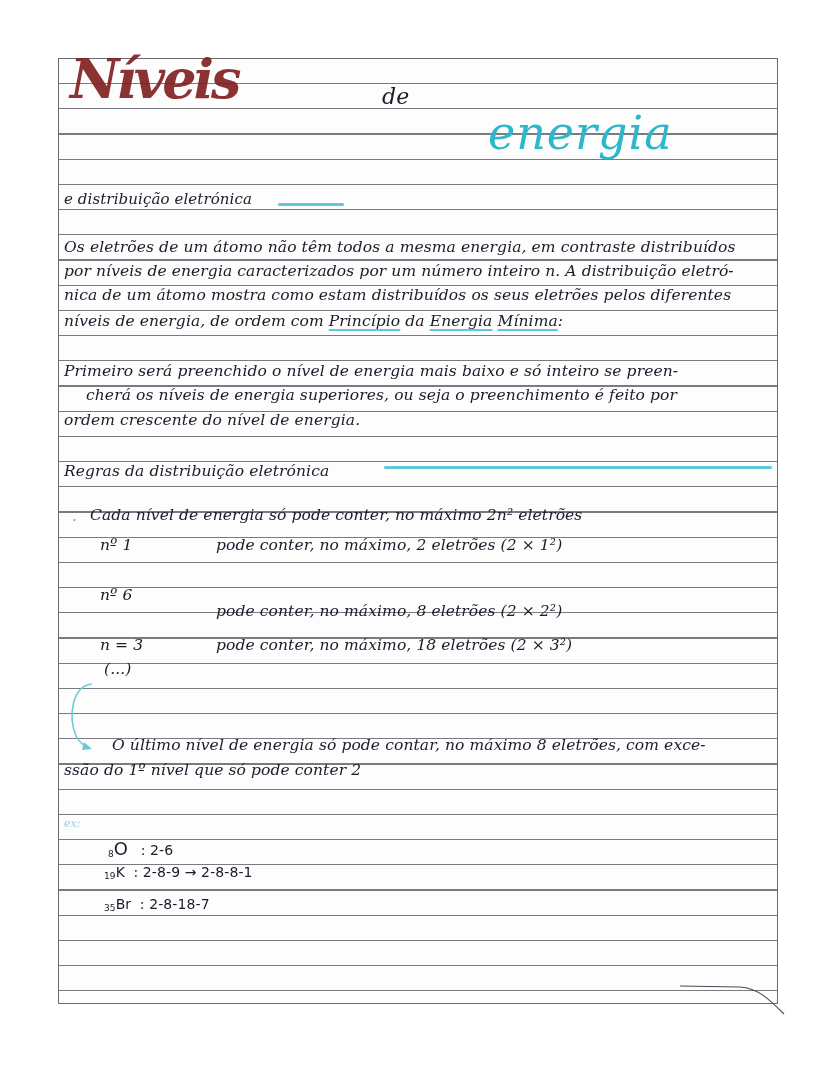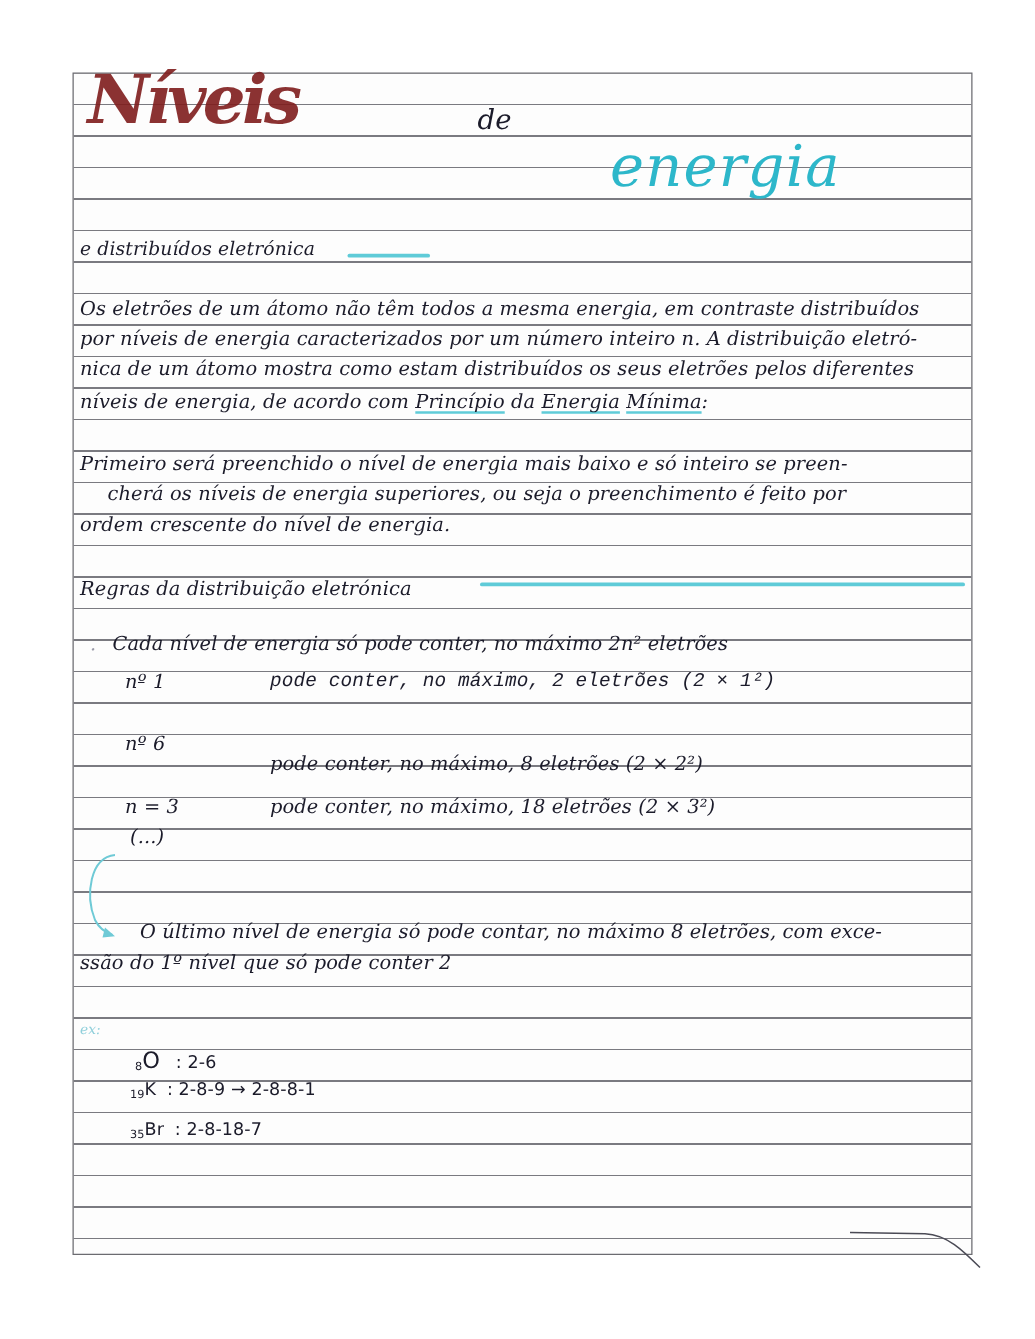--- a/index.html
+++ b/index.html
@@ -104,45 +104,45 @@
 </style>
 </head>
 <body>
 
 <div class="sheet"></div>
 
 <div class="title-niveis">Níveis</div>
 <div class="hw title-de">de</div>
 <div class="title-energia">energia</div>
 
-<div class="hw subtitle">e distribuídos eletrónica</div>
+<div class="hw subtitle">e distribuição eletrónica</div>
 <div class="accent-line" style="left:278px; top:203px; width:66px;"></div>
 
 <div class="hw p-line" style="left:64px; top:238px;">Os eletrões de um átomo não têm todos a mesma energia, em contraste distribuídos</div>
 <div class="hw p-line" style="left:64px; top:262px;">por níveis de energia caracterizados por um número inteiro n. A distribuição eletró-</div>
 <div class="hw p-line" style="left:64px; top:286px;">nica de um átomo mostra como estam distribuídos os seus eletrões pelos diferentes</div>
 <div class="hw p-line" style="left:64px; top:312px;">
-  <span>níveis de energia, de acordo com </span><span class="underline-accent">Princípio</span>
+  <span>níveis de energia, de ordem com </span><span class="underline-accent">Princípio</span>
   <span>da</span>
   <span class="underline-accent">Energia</span>
   <span class="underline-accent">Mínima</span><span>:</span>
 </div>
 
 <div class="hw p-line" style="left:64px; top:362px;">Primeiro será preenchido o nível de energia mais baixo e só inteiro se preen-</div>
 <div class="hw p-line" style="left:64px; top:386px;margin-left:22px;">cherá os níveis de energia superiores, ou seja o preenchimento é feito por</div>
 <div class="hw p-line" style="left:64px; top:411px;">ordem crescente do nível de energia.</div>
 
 <div class="hw p-line" style="left:64px; top:462px;">Regras da distribuição eletrónica</div>
 <div class="accent-line" style="left:384px; top:466px; width:388px;"></div>
 
 <div class="hw p-line" style="left:72px; top:511px; color:#9a9aa8;">·</div>
 <div class="hw p-line" style="left:90px; top:506px;">Cada nível de energia só pode conter, no máximo 2n² eletrões</div>
 
 <div class="hw p-line" style="left:100px; top:536px;">nº 1</div>
-<div class="hw p-line" style="left:216px; top:536px;font-family:Liberation Mono, monospace;">pode conter, no máximo, 2 eletrões (2 × 1²)</div>
+<div class="hw p-line" style="left:216px; top:536px;">pode conter, no máximo, 2 eletrões (2 × 1²)</div>
 
 <div class="hw p-line" style="left:100px; top:586px;">nº 6</div>
 <div class="hw p-line" style="left:216px; top:586px;margin-top:16px;">pode conter, no máximo, 8 eletrões (2 × 2²)</div>
 
 <div class="hw p-line" style="left:100px; top:636px;">n = 3</div>
 <div class="hw p-line" style="left:216px; top:636px;">pode conter, no máximo, 18 eletrões (2 × 3²)</div>
 
 <div class="hw p-line" style="left:104px; top:660px;">(...)</div>
 
 <svg class="arrow-curve" width="50" height="80" viewBox="0 0 50 80">

